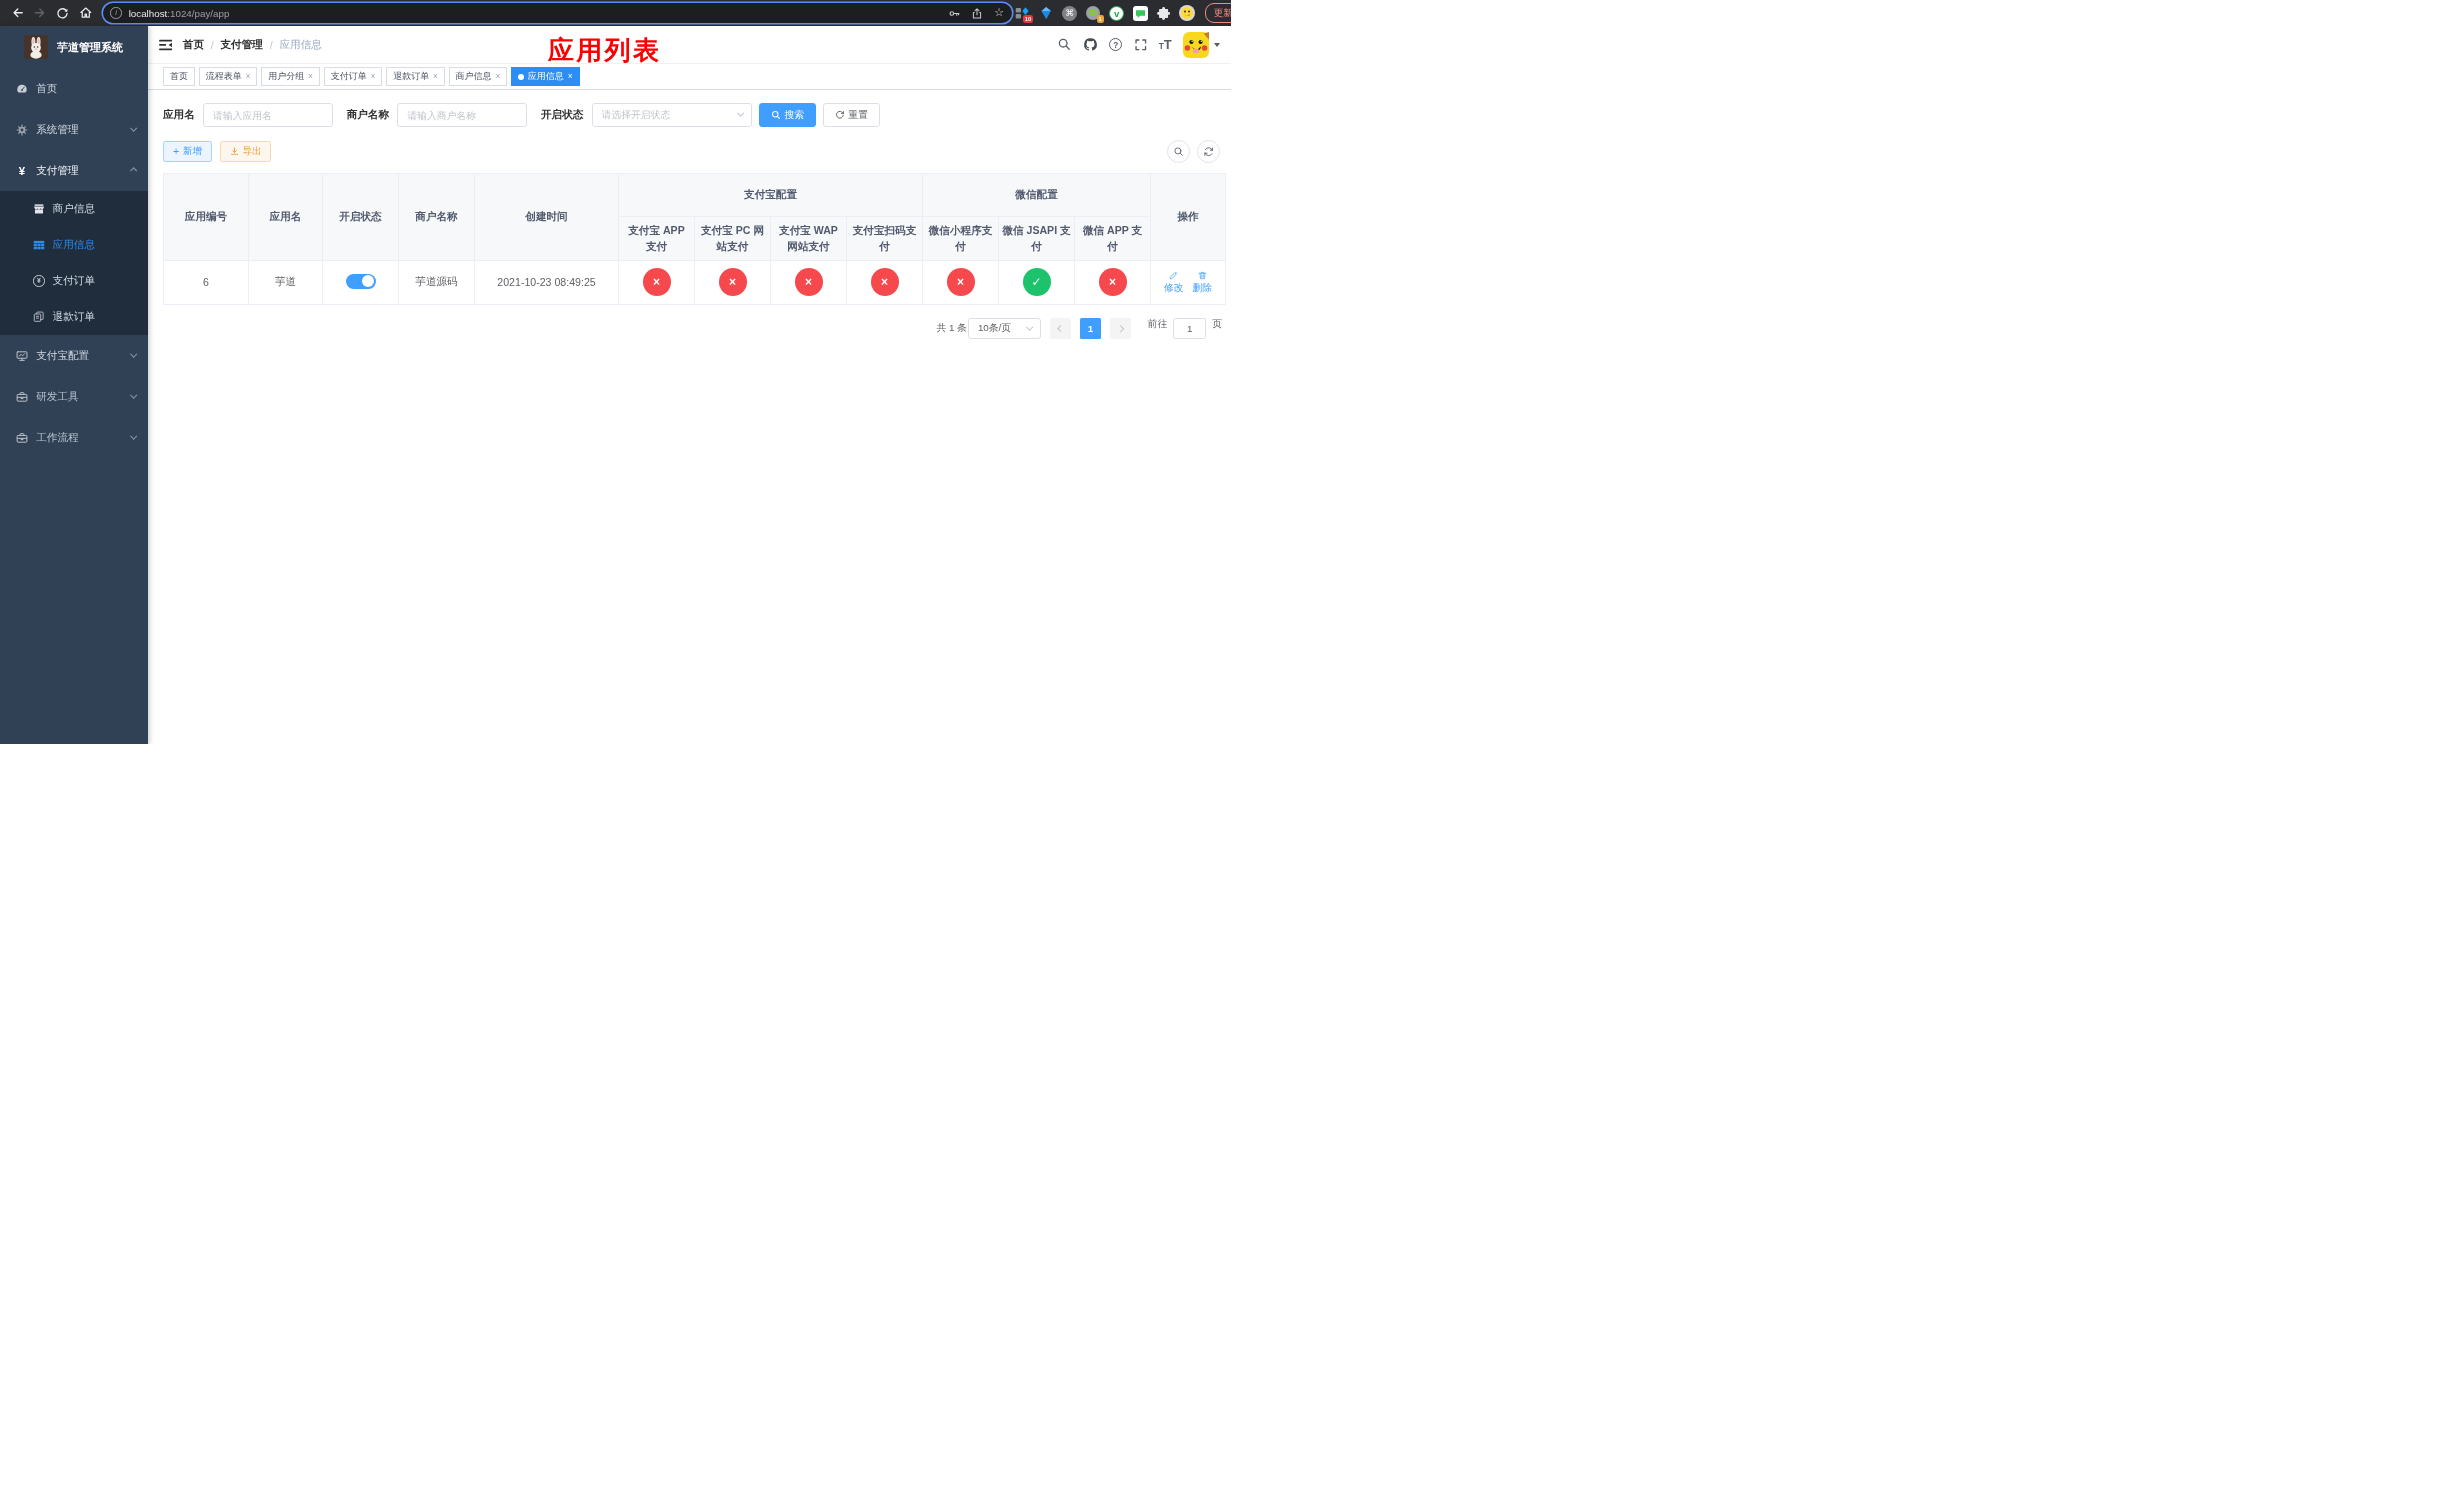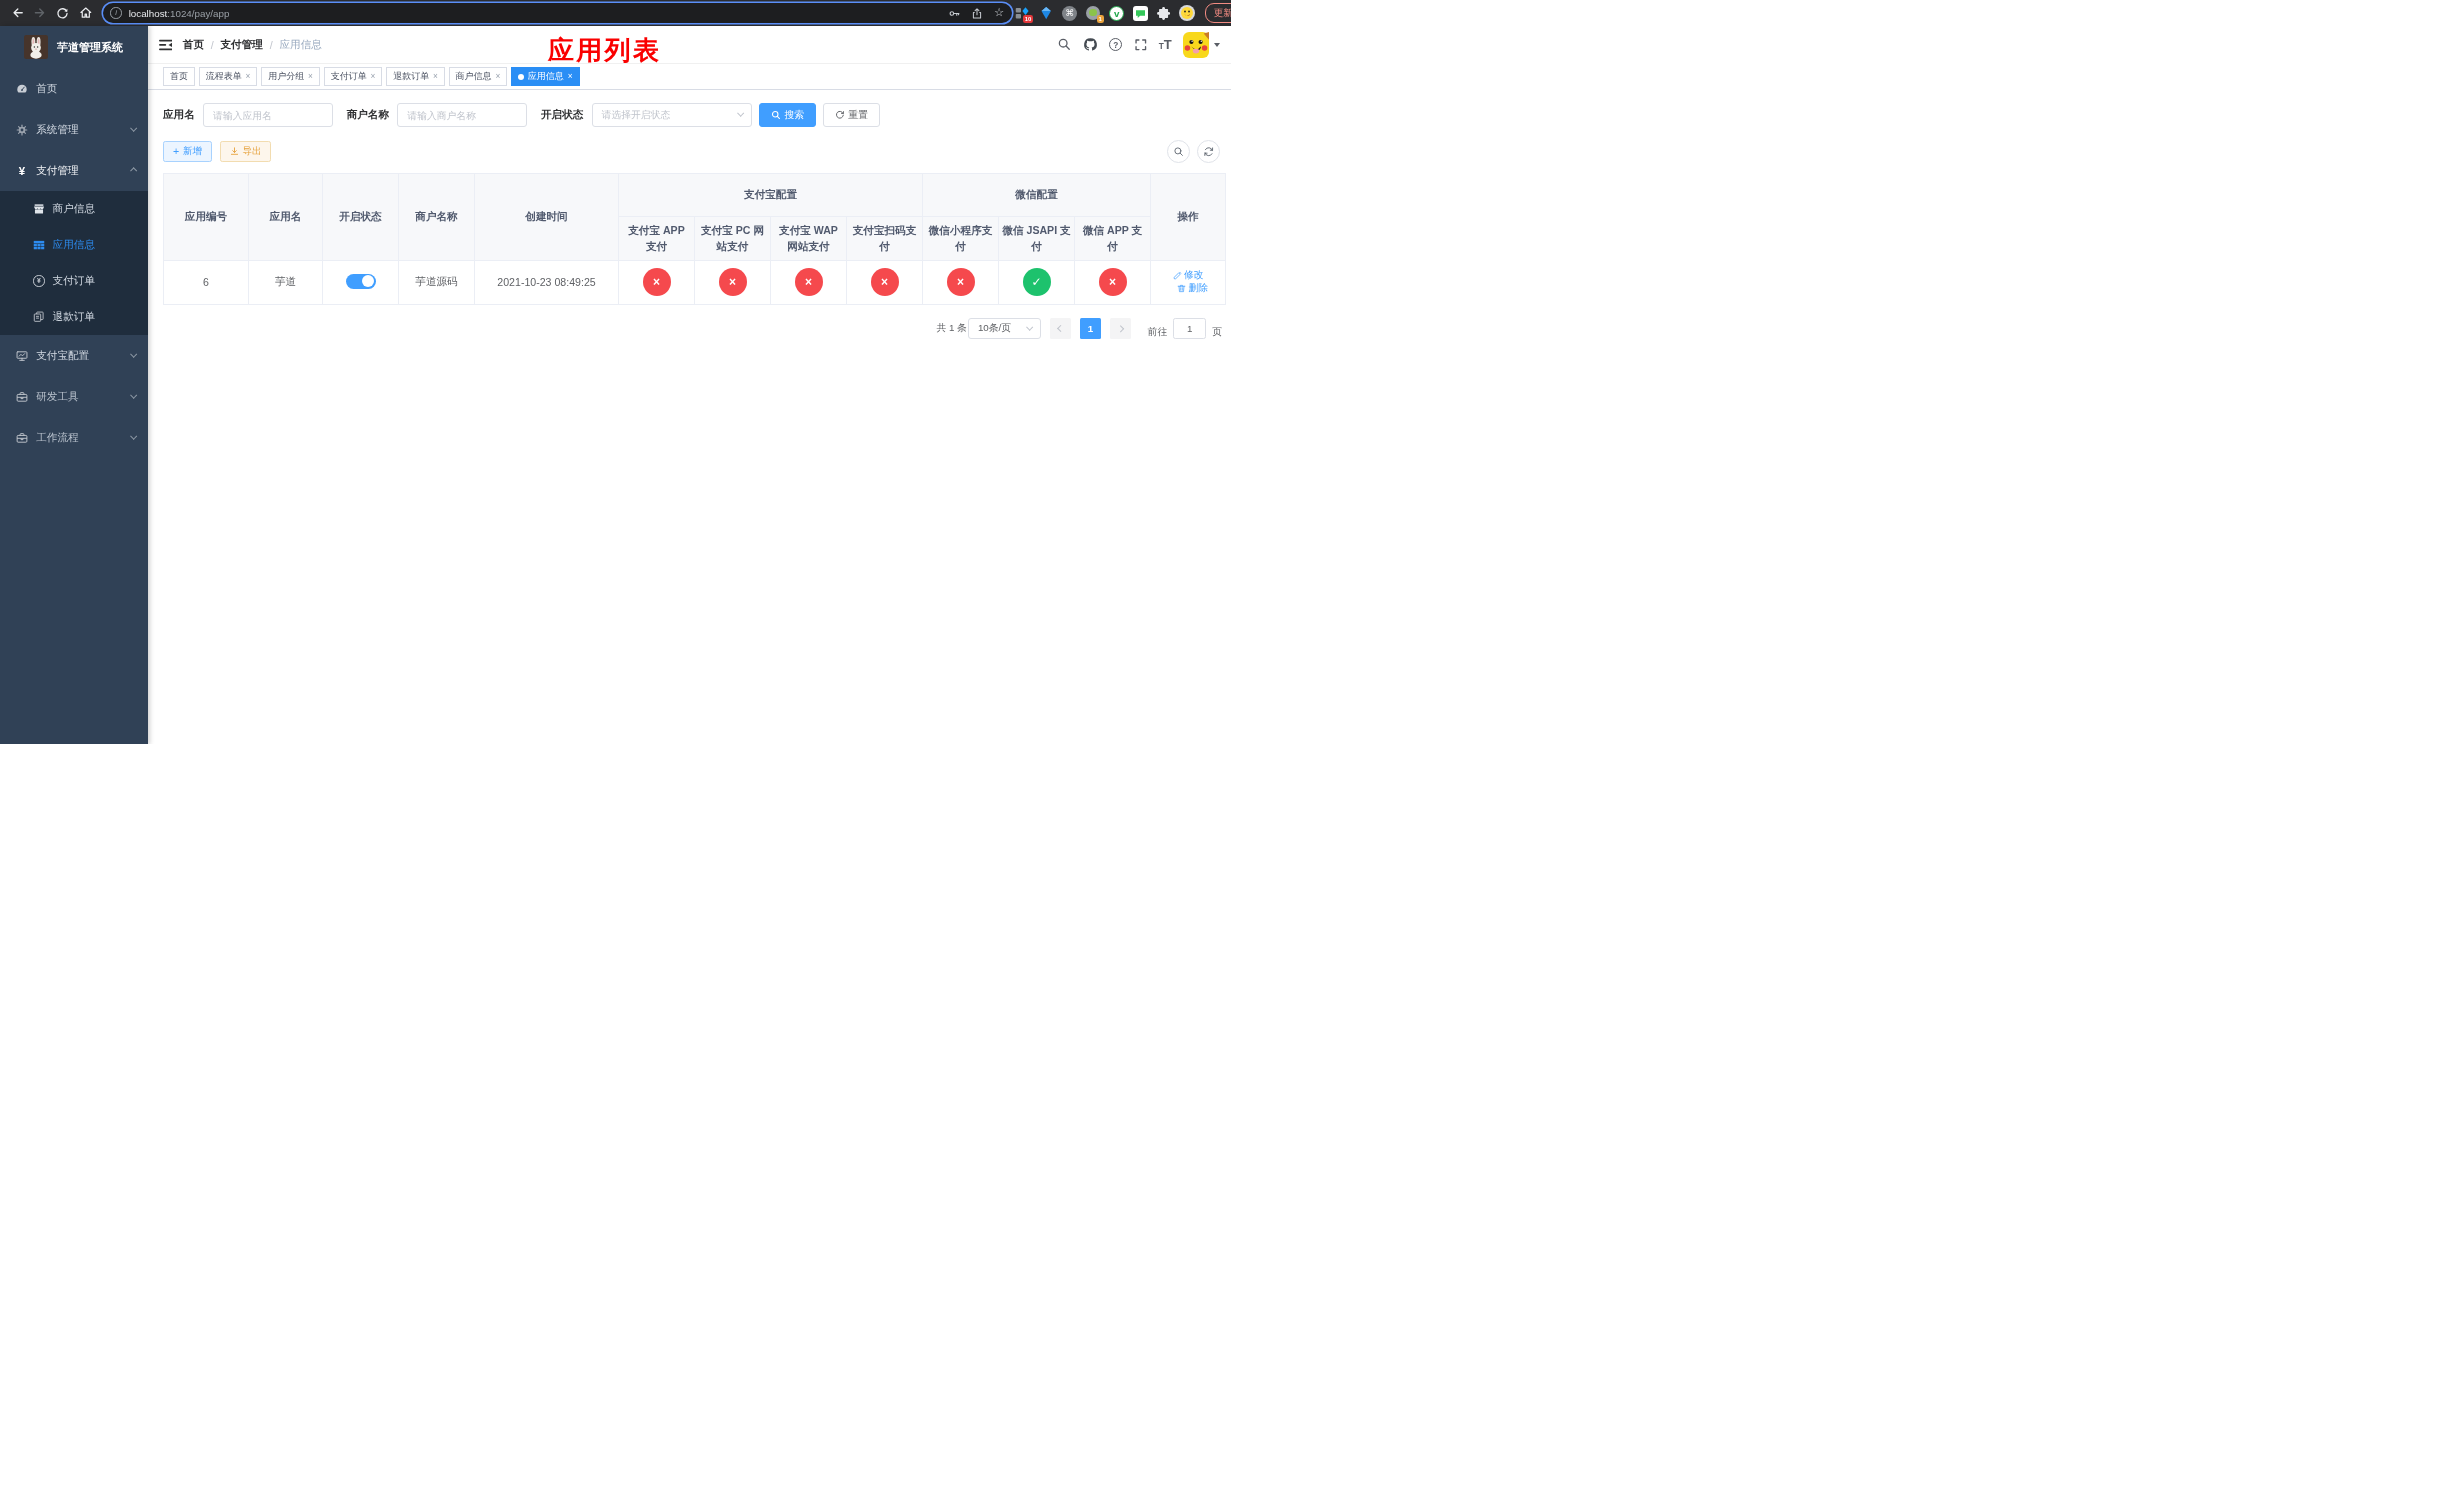--- a/index.html
+++ b/index.html
@@ -117,35 +117,35 @@
   .grid tr.h2 th { height:44px; }
   .grid td { height:44px; color:#606266; background:#fff; padding:3px; }
   .switch { width:30px; height:15px; border-radius:7.6px; background:#dcdfe6; display:inline-block; position:relative; cursor:pointer; }
   .switch.state-on { background:#409eff; }
   .switch::after { content:""; position:absolute; top:1.5px; left:1.5px; width:12px; height:12px; border-radius:50%; background:#fff; transition:.1s; }
   .switch.state-on::after { left:16.7px; }
   .status { width:28px; height:28px; border-radius:50%; display:inline-flex; align-items:center; justify-content:center;
     color:#fff; font-size:12px; font-weight:bold; }
   .status.state-no { background:#f5494d; }
   .status.state-yes { background:#1dc26d; }
-  .oplink { color:#409eff; font-size:9.8px; display:inline-flex; align-items:center; gap:2.3px; cursor:pointer; text-decoration:none; }
+  .oplink { color:#409eff; font-size:9.8px; display:inline-flex; align-items:center; gap:2.3px; cursor:pointer; text-decoration:none;flex-direction:column; }
   .oplink + .oplink { margin-left:9px; }
 
   
   .pager { width:1059px; display:flex; align-items:center; justify-content:flex-end; margin-top:13px; font-size:9.8px; color:#606266; }
   .pg-total { margin-right:1px; }
   .pg-size { width:73px; height:21px; }
   .pg-btn { width:21px; height:21px; background:#f4f4f5; border:none; border-radius:1.5px; margin-left:9px;
     display:inline-flex; align-items:center; justify-content:center; }
   .pchev { width:5.3px; height:5.3px; border-left:1.2px solid #c0c4cc; border-bottom:1.2px solid #c0c4cc; }
   .pchev.left { transform:rotate(45deg); }
   .pchev.right { transform:rotate(225deg); }
   .pg-page { width:21px; height:21px; background:#409eff; color:#fff; font-weight:bold; border-radius:1.5px;
     margin-left:9px; display:inline-flex; align-items:center; justify-content:center; }
-  .pg-goto { display:flex; align-items:flex-end; margin-left:16.7px; gap:6px; }
+  .pg-goto { display:flex; align-items:flex-start; margin-left:16.7px; gap:6px; }
   .pg-input { width:33px; height:21px; border:0.8px solid #dcdfe6; border-radius:2.3px; text-align:center;
     font-size:9.8px; color:#606266; font-family:inherit; }
 
   
   .annotation { position:absolute; left:548px; top:33px; font-size:26px; font-weight:900;
     color:#fa0000; letter-spacing:2.3px; z-index:50; pointer-events:none; }
 
   svg { display:block; }
 </style>
 </head>

